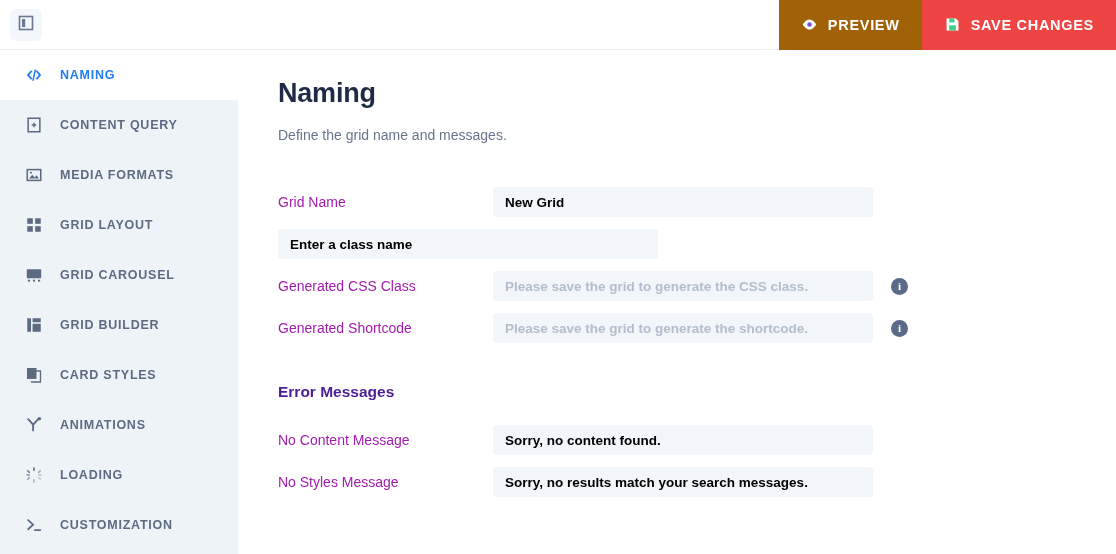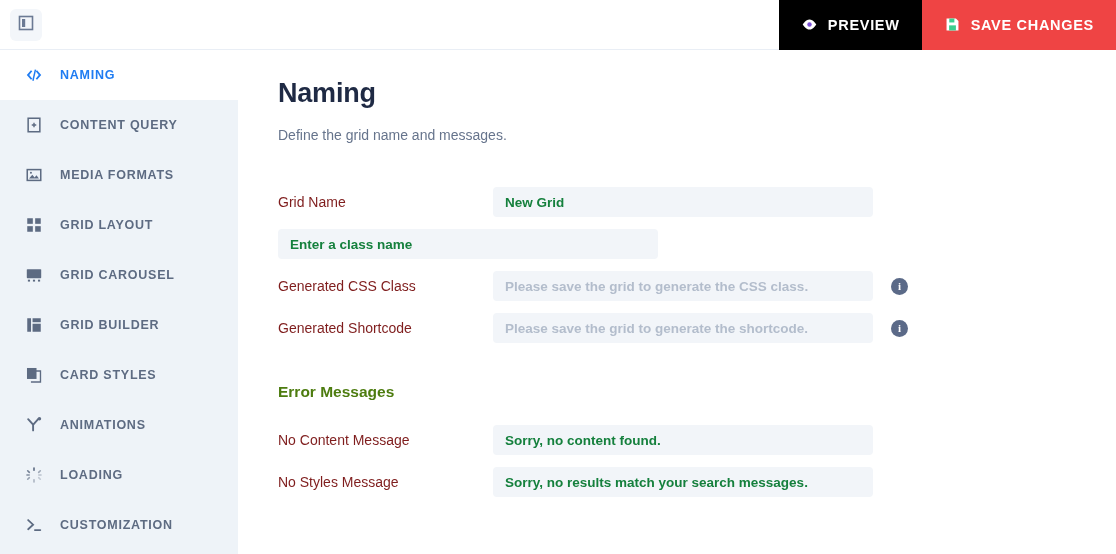--- a/index.html
+++ b/index.html
@@ -65,21 +65,21 @@
     cursor: pointer;
     color: #ffffff;
     font-family: "Liberation Sans", sans-serif;
     font-size: 14.5px;
     font-weight: bold;
     letter-spacing: 0.7px;
     text-transform: uppercase;
     height: 50px;
   }
 
-  .btn-preview { background: #000000; }
+  .btn-preview { background: #a16207; }
   .btn-save { background: #ef4444; }
 
   .btn .ico { display: flex; align-items: center; }
 
   
   .body-wrap {
     flex: 1 1 auto;
     display: flex;
     min-height: 0;
   }
@@ -146,53 +146,53 @@
 
   .page-desc {
     font-size: 14px;
     color: #66748c;
     margin-bottom: 44px;
   }
 
   .section-title {
     font-size: 15.5px;
     font-weight: bold;
-    color: #4d7c0f;
+    color: #4c1d95;
     margin-bottom: 24px;
   }
 
   .field-row {
     display: flex;
     align-items: center;
     margin-bottom: 12px;
   }
 
   .field-label {
     width: 215px;
     flex: 0 0 215px;
     font-size: 14px;
-    color: #7f1d1d;
+    color: #a21caf;
   }
 
   .field-control {
     width: 380px;
     flex: 0 0 380px;
     height: 30px;
     background: #f2f5f9;
     border-radius: 4px;
     display: flex;
     align-items: center;
     padding: 0 12px;
     border: none;
   }
 
   .field-value {
     font-size: 13.5px;
     font-weight: bold;
-    color: #15803d;
+    color: #000000;
     white-space: nowrap;
     overflow: hidden;
     text-overflow: ellipsis;
   }
 
   .field-value.placeholder { color: #b3bdcc; }
 
   .info-icon {
     width: 17px;
     height: 17px;

